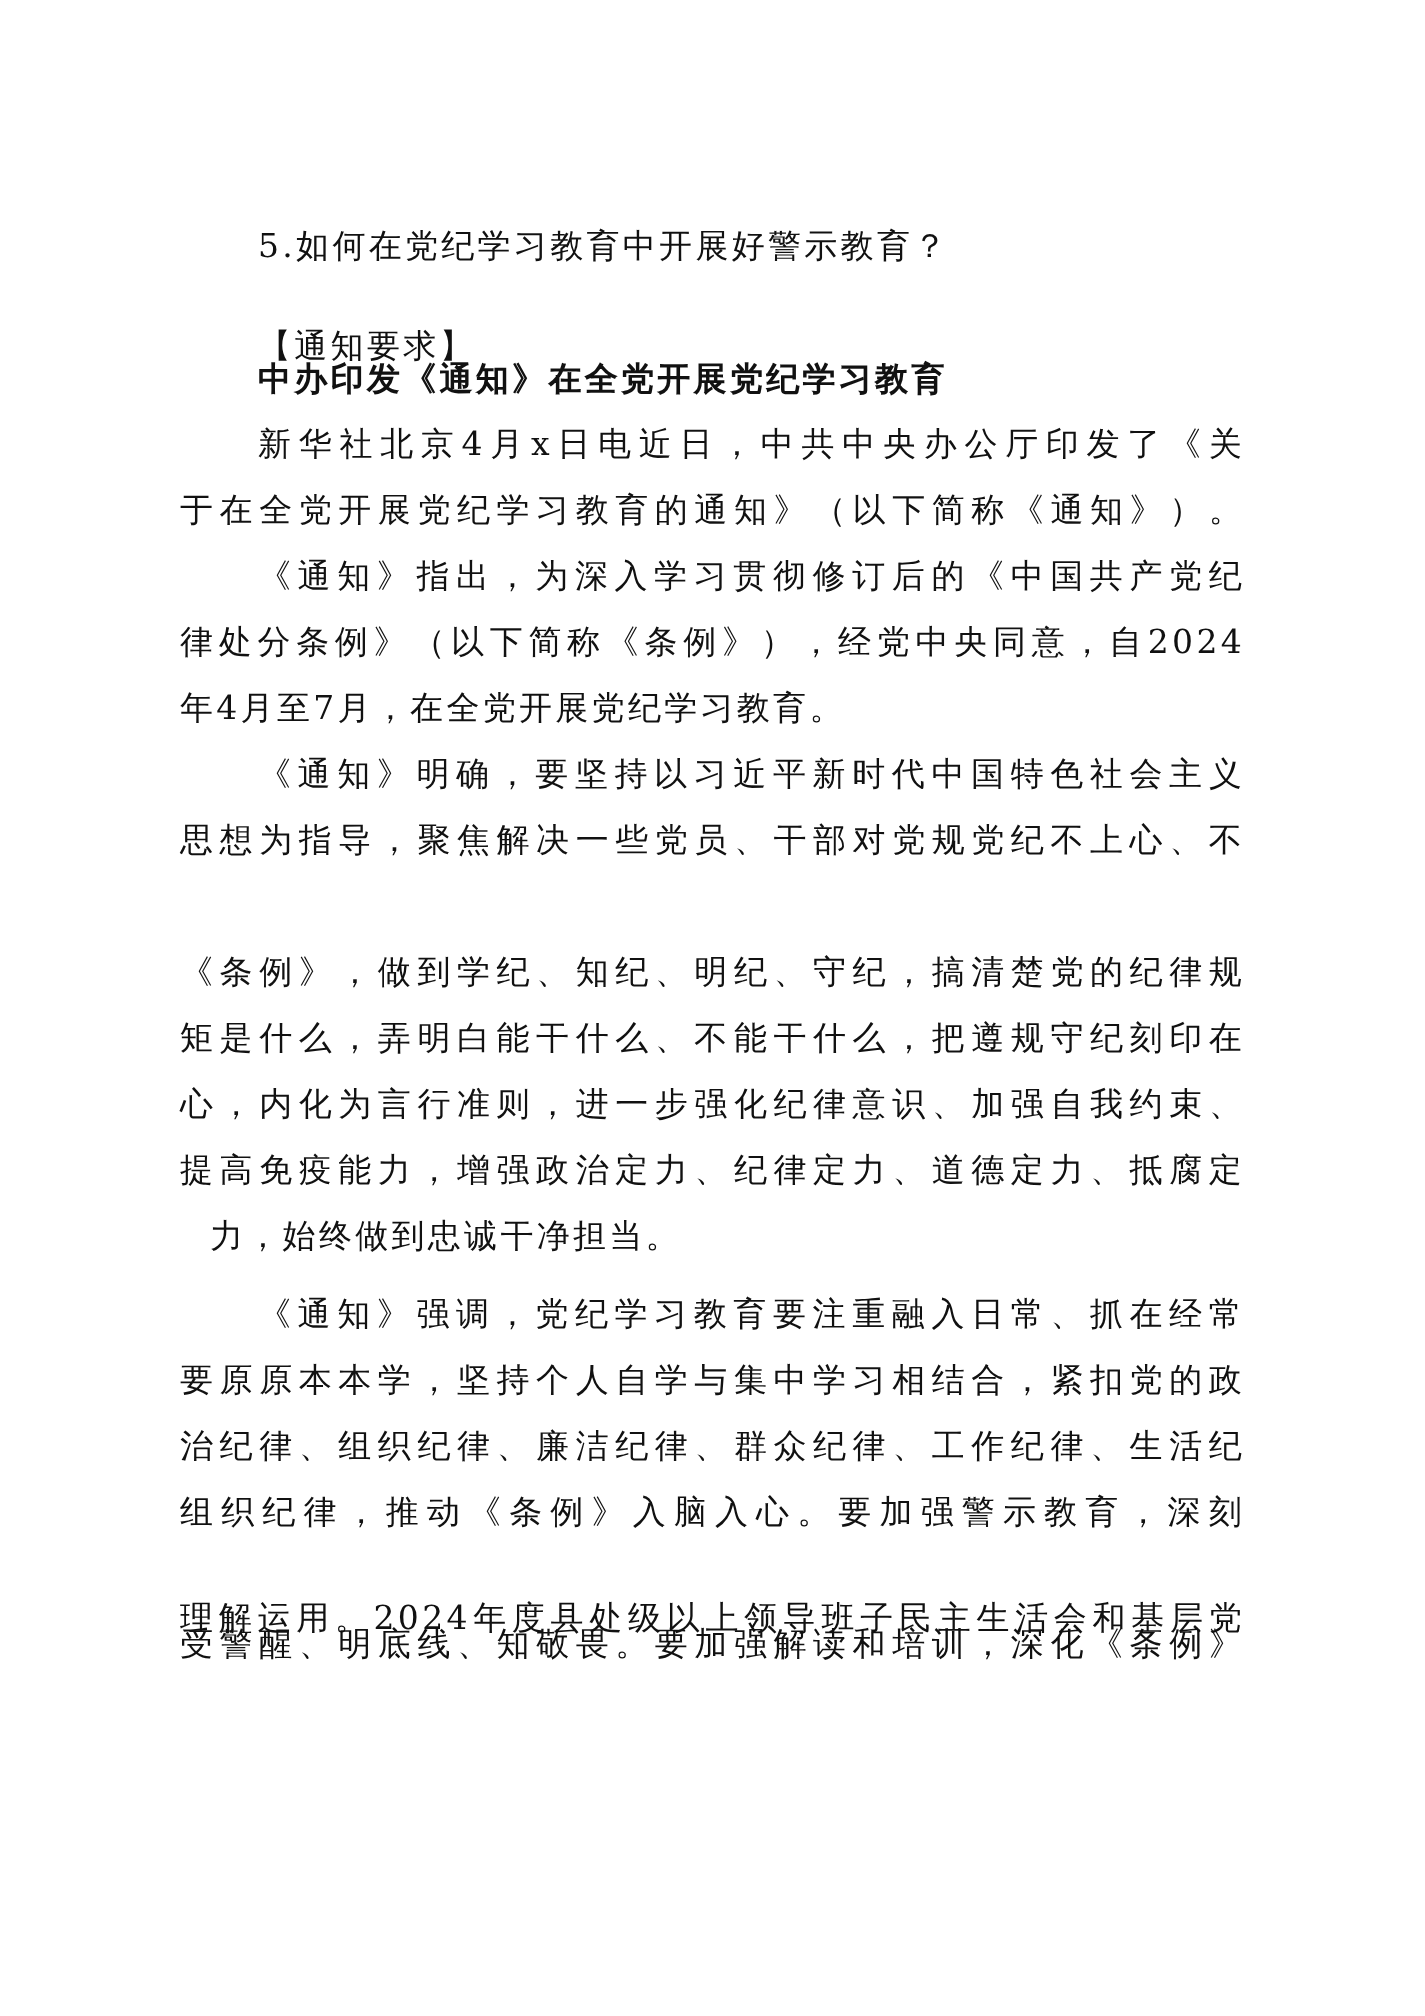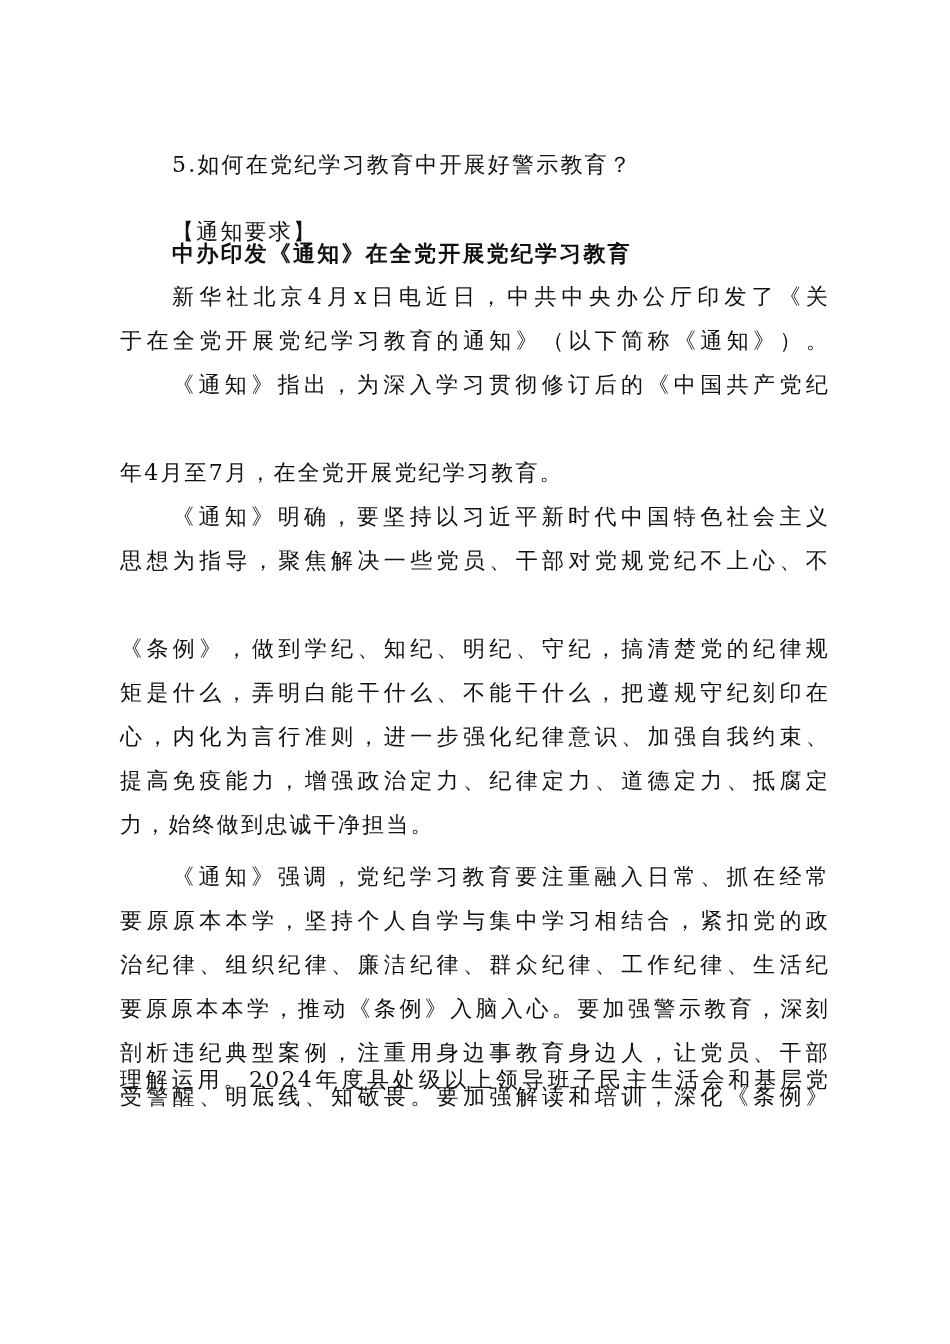--- a/index.html
+++ b/index.html
@@ -42,31 +42,31 @@
 <div class="page">
 
   <div class="line indent" style="top:150px;">5.如何在党纪学习教育中开展好警示教育？</div>
   <div class="line indent" style="top:204px;margin-top:13px;">【通知要求】</div>
   <div class="line indent" style="top:238px;font-weight:bold;">中办印发《通知》在全党开展党纪学习教育</div>
 
   <div class="line indent justify" style="top:282px;">新华社北京4月x日电近日，中共中央办公厅印发了《关</div>
   <div class="line indent justify" style="top:370px;">《通知》指出，为深入学习贯彻修订后的《中国共产党纪</div>
 
   <div class="line justify" style="top:326px;">于在全党开展党纪学习教育的通知》（以下简称《通知》）。</div>
+  <div class="line justify" style="top:414px;">律处分条例》（以下简称《条例》），经党中央同意，自2024</div>
   <div class="line" style="top:458px;">年4月至7月，在全党开展党纪学习教育。</div>
 
   <div class="line indent justify" style="top:502px;">《通知》明确，要坚持以习近平新时代中国特色社会主义</div>
   <div class="line justify" style="top:546px;">思想为指导，聚焦解决一些党员、干部对党规党纪不上心、不</div>
   <div class="line justify" style="top:634px;">《条例》，做到学纪、知纪、明纪、守纪，搞清楚党的纪律规</div>
   <div class="line justify" style="top:678px;">矩是什么，弄明白能干什么、不能干什么，把遵规守纪刻印在</div>
   <div class="line justify" style="top:722px;">心，内化为言行准则，进一步强化纪律意识、加强自我约束、</div>
   <div class="line justify" style="top:766px;">提高免疫能力，增强政治定力、纪律定力、道德定力、抵腐定</div>
-  <div class="line" style="top:810px;">力，始终做到忠诚干净担当。</div>
+  <div class="line" style="top:810px;margin-left:20px;">力，始终做到忠诚干净担当。</div>
 
   <div class="line indent justify" style="top:862px;">《通知》强调，党纪学习教育要注重融入日常、抓在经常</div>
   <div class="line justify" style="top:906px;">要原原本本学，坚持个人自学与集中学习相结合，紧扣党的政</div>
   <div class="line justify" style="top:950px;">治纪律、组织纪律、廉洁纪律、群众纪律、工作纪律、生活纪</div>
-  <div class="line justify" style="top:994px;">要原原本本学，推动《条例》入脑入心。要加强警示教育，深刻</div>
-  <div class="line justify" style="top:1038px;">剖析违纪典型案例，注重用身边事教育身边人，让党员、干部</div>
+  <div class="line justify" style="top:994px;">组织纪律，推动《条例》入脑入心。要加强警示教育，深刻</div>
   <div class="line justify" style="top:1082px;">受警醒、明底线、知敬畏。要加强解读和培训，深化《条例》</div>
   <div class="line justify" style="top:1065px;">理解运用。2024年度县处级以上领导班子民主生活会和基层党</div>
 
 </div>
 
 </body></html>

